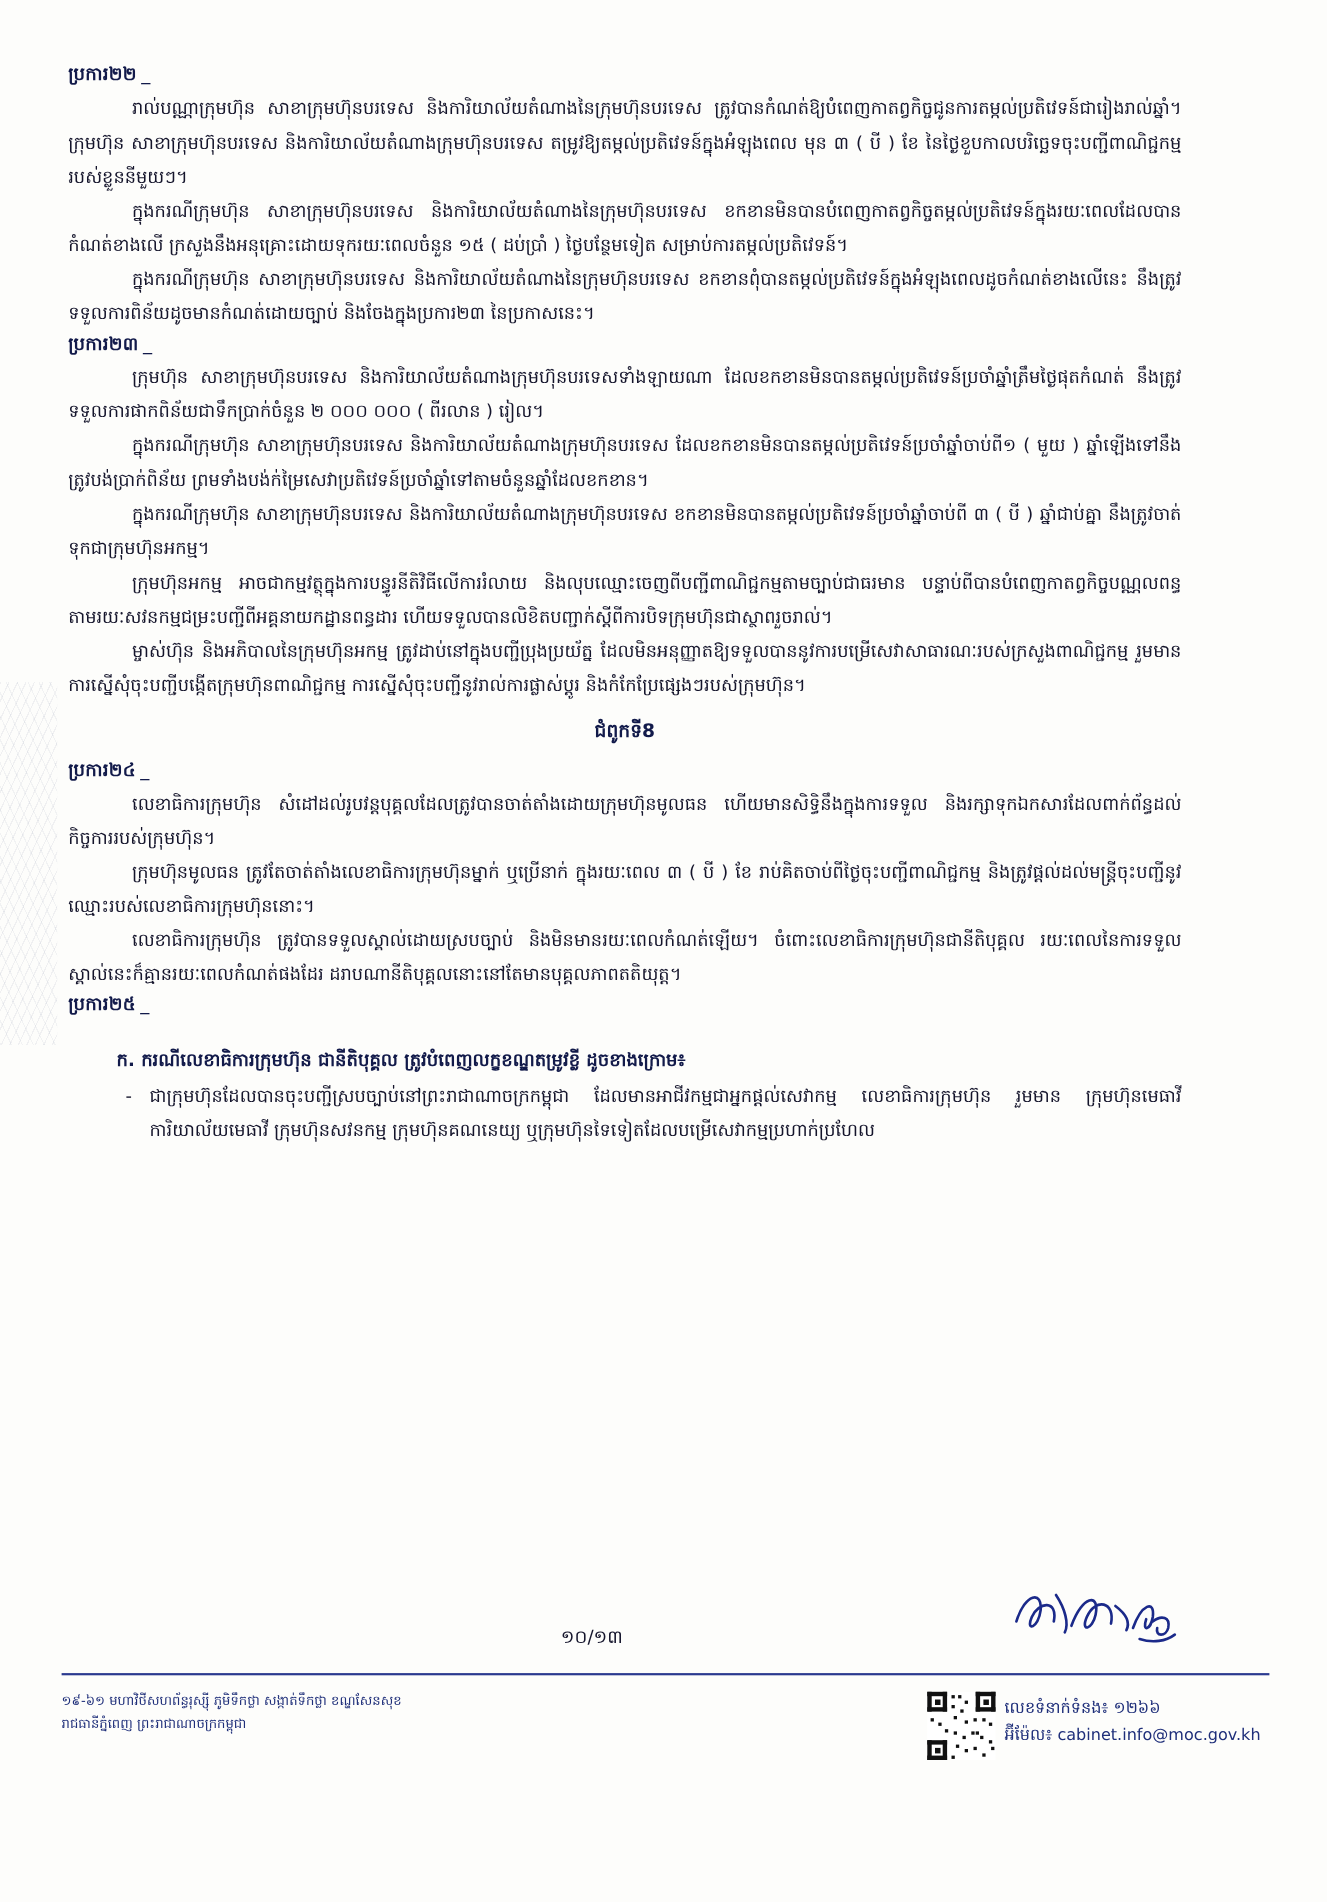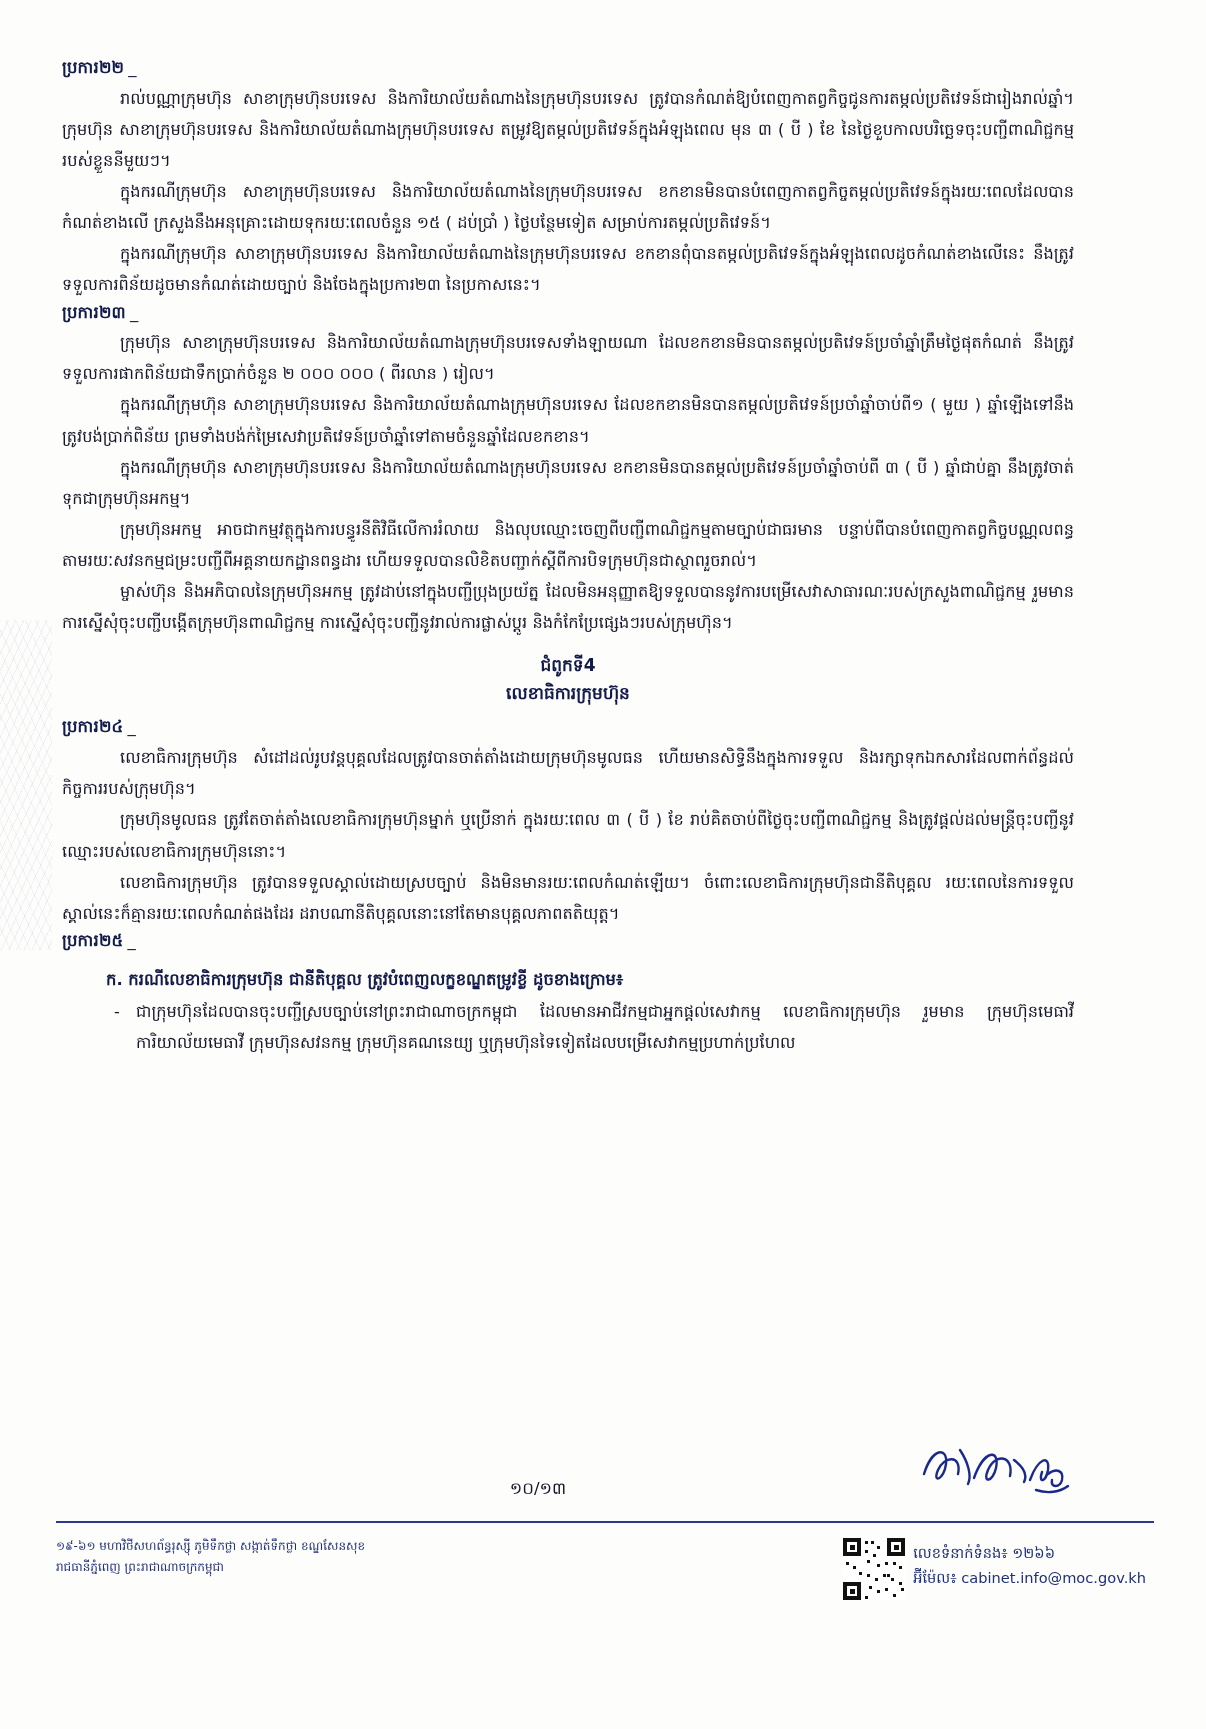--- a/index.html
+++ b/index.html
@@ -64,21 +64,21 @@
     font-weight: bold;
     color: #121a4a;
     font-size: 17px;
     line-height: 1.62;
     margin: 14px 0 8px 0;
   }
   .sub-head {
     font-size: 16.4px;
     font-weight: bold;
     color: #121a4a;
-    margin: 4px 0 2px 0;
+    margin: 16px 0 2px 0;
     padding-left: 44px;
     line-height: 1.8;
   }
   .bullet-block {
     padding-left: 74px;
     position: relative;
     font-size: 16.2px;
     line-height: 1.92;
     text-align: justify;
     color: #14142b;
@@ -169,22 +169,21 @@
     <div class="art-head">
       <span>ប្រការ២៣</span><span class="dash">_</span>
     </div>
     <p class="body indent">ក្រុមហ៊ុន សាខាក្រុមហ៊ុនបរទេស និងការិយាល័យតំណាងក្រុមហ៊ុនបរទេសទាំងឡាយណា ដែលខកខានមិនបានតម្កល់ប្រតិវេទន៍ប្រចាំឆ្នាំត្រឹមថ្ងៃផុតកំណត់ នឹងត្រូវទទួលការផាកពិន័យជាទឹកប្រាក់ចំនួន ២ ០០០ ០០០ ( ពីរលាន ) រៀល។</p>
     <p class="body indent">ក្នុងករណីក្រុមហ៊ុន សាខាក្រុមហ៊ុនបរទេស និងការិយាល័យតំណាងក្រុមហ៊ុនបរទេស ដែលខកខានមិនបានតម្កល់ប្រតិវេទន៍ប្រចាំឆ្នាំចាប់ពី១ ( មួយ ) ឆ្នាំឡើងទៅនឹងត្រូវបង់ប្រាក់ពិន័យ ព្រមទាំងបង់ក់ម្រៃសេវាប្រតិវេទន៍ប្រចាំឆ្នាំទៅតាមចំនួនឆ្នាំដែលខកខាន។</p>
     <p class="body indent">ក្នុងករណីក្រុមហ៊ុន សាខាក្រុមហ៊ុនបរទេស និងការិយាល័យតំណាងក្រុមហ៊ុនបរទេស ខកខានមិនបានតម្កល់ប្រតិវេទន៍ប្រចាំឆ្នាំចាប់ពី ៣ ( បី ) ឆ្នាំជាប់គ្នា នឹងត្រូវចាត់ទុកជាក្រុមហ៊ុនអកម្ម។</p>
     <p class="body indent">ក្រុមហ៊ុនអកម្ម អាចជាកម្មវត្ថុក្នុងការបន្ធូរនីតិវិធីលើការរំលាយ និងលុបឈ្មោះចេញពីបញ្ជីពាណិជ្ជកម្មតាមច្បាប់ជាធរមាន បន្ទាប់ពីបានបំពេញកាតព្វកិច្ចបណ្ណលពន្ធតាមរយៈសវនកម្មជម្រះបញ្ជីពីអគ្គនាយកដ្ឋានពន្ធដារ ហើយទទួលបានលិខិតបញ្ជាក់ស្តីពីការបិទក្រុមហ៊ុនជាស្ថាពរួចរាល់។</p>
     <p class="body indent">ម្ចាស់ហ៊ុន និងអភិបាលនៃក្រុមហ៊ុនអកម្ម ត្រូវដាប់នៅក្នុងបញ្ជីប្រុងប្រយ័ត្ន ដែលមិនអនុញ្ញាតឱ្យទទួលបាននូវការបម្រើសេវាសាធារណៈរបស់ក្រសួងពាណិជ្ជកម្ម រួមមាន ការស្នើសុំចុះបញ្ជីបង្កើតក្រុមហ៊ុនពាណិជ្ជកម្ម ការស្នើសុំចុះបញ្ជីនូវរាល់ការផ្លាស់ប្តូរ និងកំកែប្រែផ្សេងៗរបស់ក្រុមហ៊ុន។</p>
 
     <div class="chapter">
-      <div>ជំពូកទី4</div>
-      <div>លេខាធិការក្រុមហ៊ុន</div>
+      <div>ជំពូកទី8</div>
     </div>
 
     <div class="art-head">
       <span>ប្រការ២៤</span><span class="dash">_</span>
     </div>
     <p class="body indent">លេខាធិការក្រុមហ៊ុន សំដៅដល់រូបវន្តបុគ្គលដែលត្រូវបានចាត់តាំងដោយក្រុមហ៊ុនមូលធន ហើយមានសិទ្ធិនឹងក្នុងការទទួល និងរក្សាទុកឯកសារដែលពាក់ព័ន្ធដល់កិច្ចការរបស់ក្រុមហ៊ុន។</p>
     <p class="body indent">ក្រុមហ៊ុនមូលធន ត្រូវតែចាត់តាំងលេខាធិការក្រុមហ៊ុនម្នាក់ ឬប្រើនាក់ ក្នុងរយៈពេល ៣ ( បី ) ខែ រាប់គិតចាប់ពីថ្ងៃចុះបញ្ជីពាណិជ្ជកម្ម និងត្រូវផ្តល់ដល់មន្ត្រីចុះបញ្ជីនូវឈ្មោះរបស់លេខាធិការក្រុមហ៊ុននោះ។</p>
     <p class="body indent">លេខាធិការក្រុមហ៊ុន ត្រូវបានទទួលស្គាល់ដោយស្របច្បាប់ និងមិនមានរយៈពេលកំណត់ឡើយ។ ចំពោះលេខាធិការក្រុមហ៊ុនជានីតិបុគ្គល រយៈពេលនៃការទទួលស្គាល់នេះក៏គ្មានរយៈពេលកំណត់ផងដែរ ដរាបណានីតិបុគ្គលនោះនៅតែមានបុគ្គលភាពតតិយុត្ត។</p>
 
     <div class="art-head">

